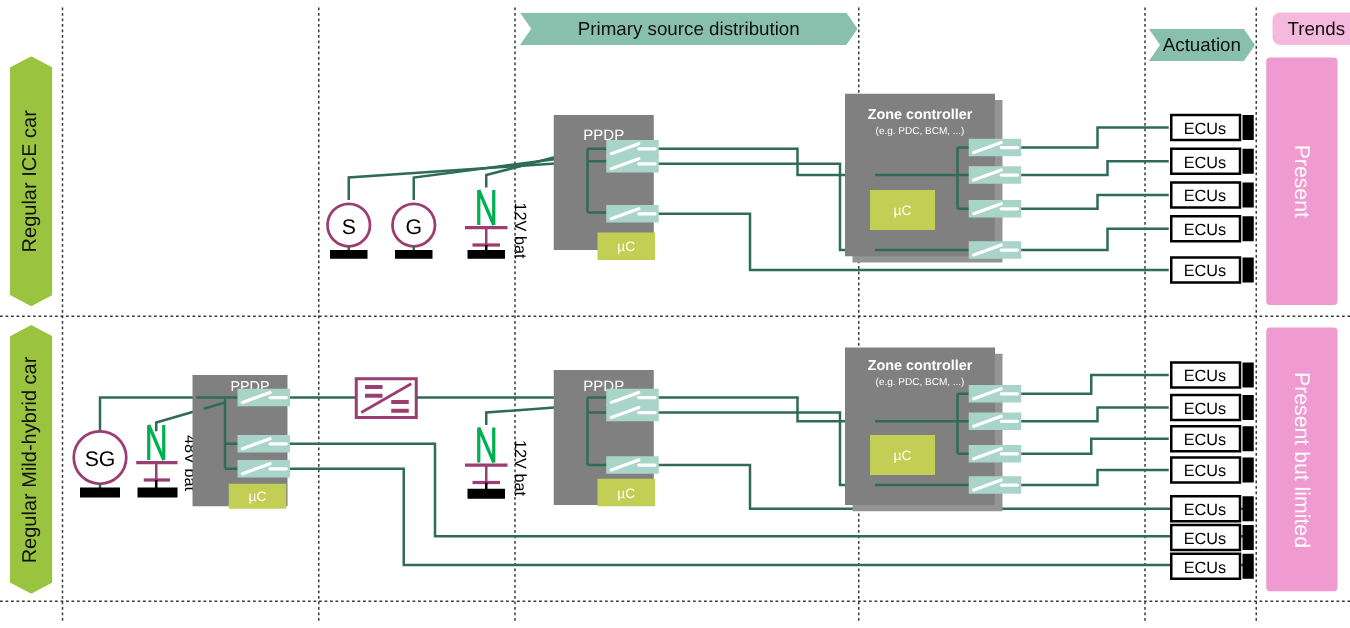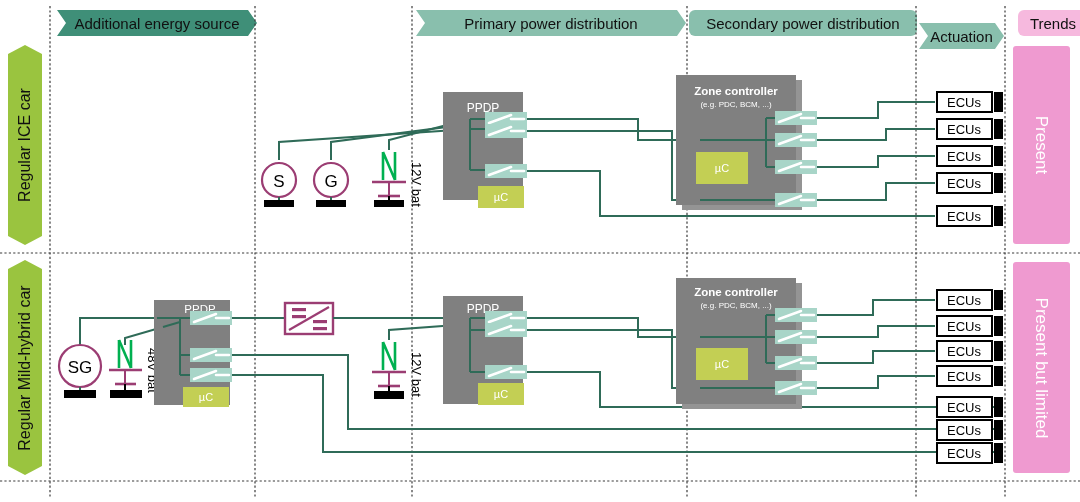--- a/index.html
+++ b/index.html
@@ -57,28 +57,22 @@
     white-space:nowrap;
     font-size:17px;
     color:#ffffff;
   }
 </style>
 </head>
 <body>
 
 <div id="stage">
 
-  <div class="colhdr chev" style="left:57px;top:10px;width:200px;background:#3f8f78;">
-    <span>Additional energy source</span>
-  </div>
   <div class="colhdr chev" style="left:416px;top:10px;width:270px;background:#89bfad;">
-    <span>Primary power distribution</span>
-  </div>
-  <div class="colhdr rounded" style="left:689px;top:10px;width:228px;background:#89bfad;">
-    <span>Secondary power distribution</span>
+    <span>Primary source distribution</span>
   </div>
   <div class="colhdr chev" style="left:919px;top:23px;width:85px;background:#89bfad;">
     <span>Actuation</span>
   </div>
   <div class="colhdr rounded" style="left:1018px;top:10px;width:70px;background:#f6b9de;">
     <span>Trends</span>
   </div>
 
   <div class="rowlabel" style="left:8px;top:45px;width:34px;height:200px;">
     <span>Regular ICE car</span>

